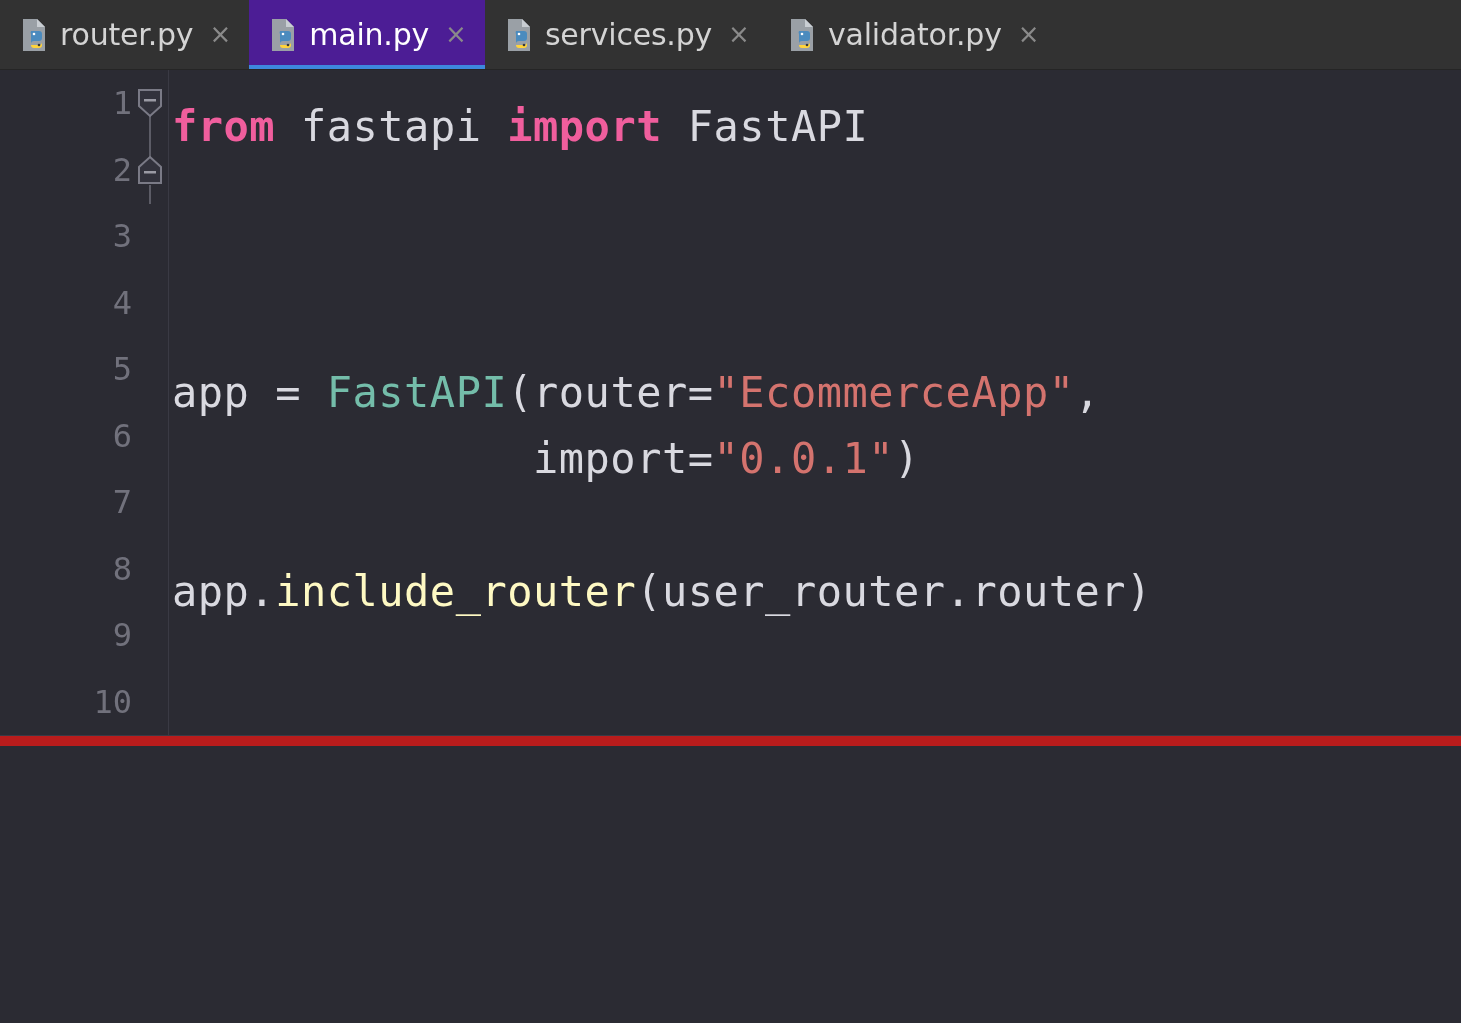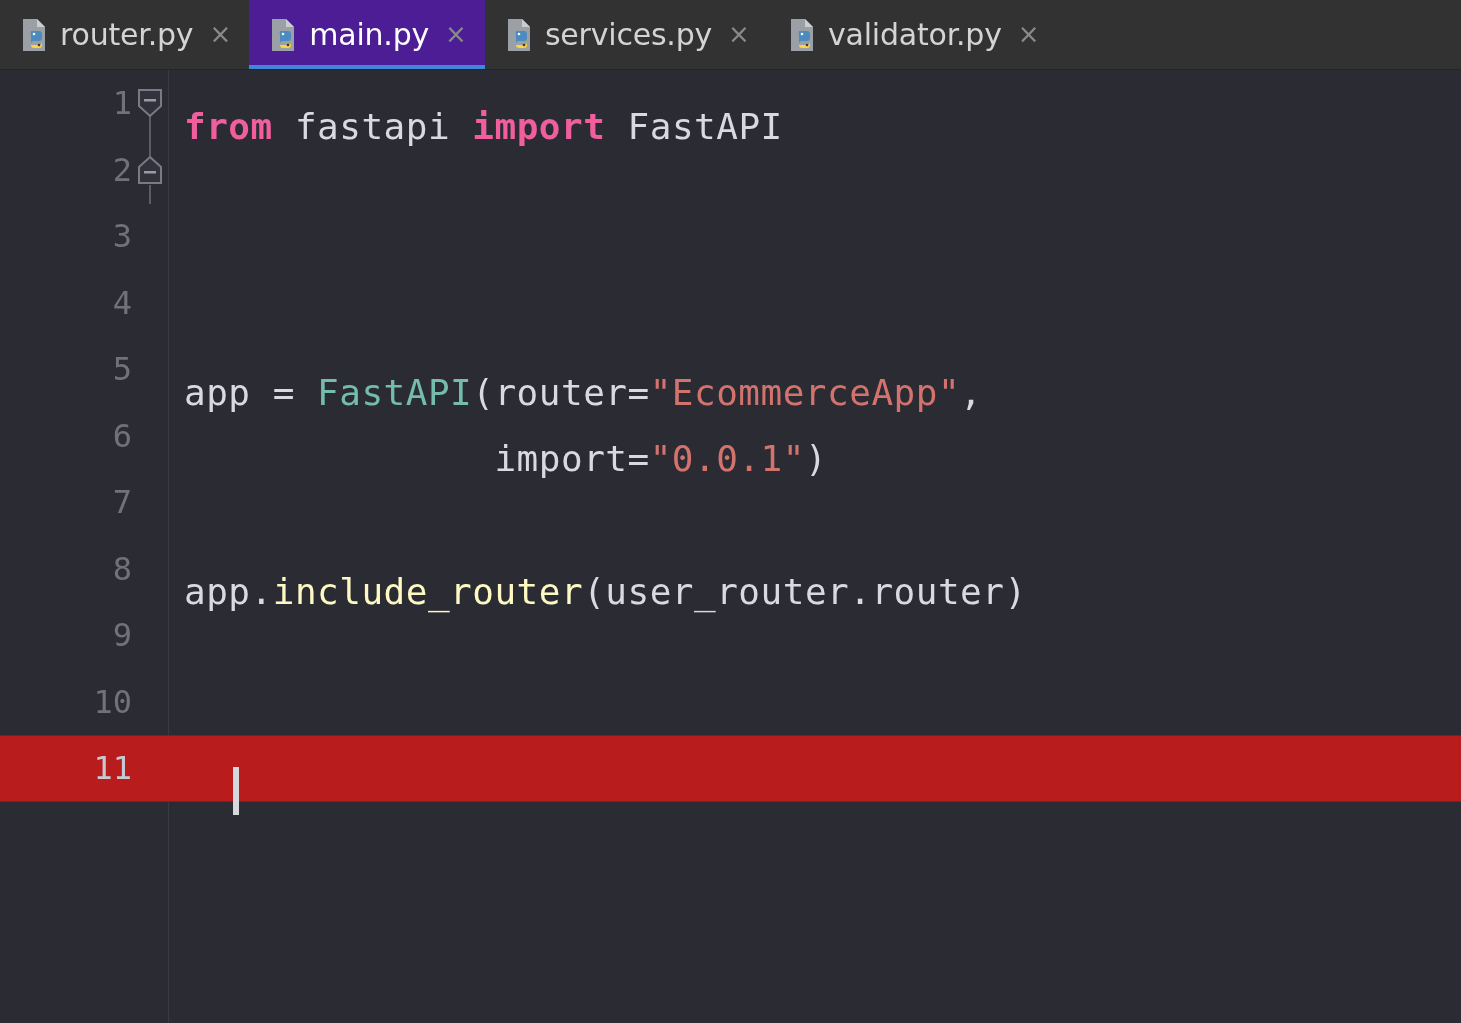--- a/index.html
+++ b/index.html
@@ -11,21 +11,21 @@
     width: 1461px;
     height: 1023px;
     overflow: hidden;
     font-family: "DejaVu Sans Mono", monospace;
   }
 
   
   #ide {
     position: relative;
     width: 1461px;
-    height: 1023px;
+    height: 746px;
     background: #2b2b33;
     display: flex;
     flex-direction: column;
   }
 
   
   #tabbar {
     position: relative;
     height: 70px;
     min-height: 70px;
@@ -128,23 +128,23 @@
     color: #c8c8d0;
   }
   .foldcol {
     position: relative;
     width: 36px;
     min-width: 36px;
     height: 100%;
   }
   .codetext {
     flex: 1 1 auto;
-    padding-left: 16px;
+    padding-left: 4px;
     font-family: "DejaVu Sans Mono", monospace;
-    font-size: 36px;
+    font-size: 42px;
     white-space: pre;
     color: #d9d9e0;
     letter-spacing: 0.5px;
     margin-top: 46px;
   }
 
   
   .t-kw   { color: #f05e9d; font-weight: bold; }
   .t-def  { color: #d9d9e0; }
   .t-str  { color: #d4736e; }

